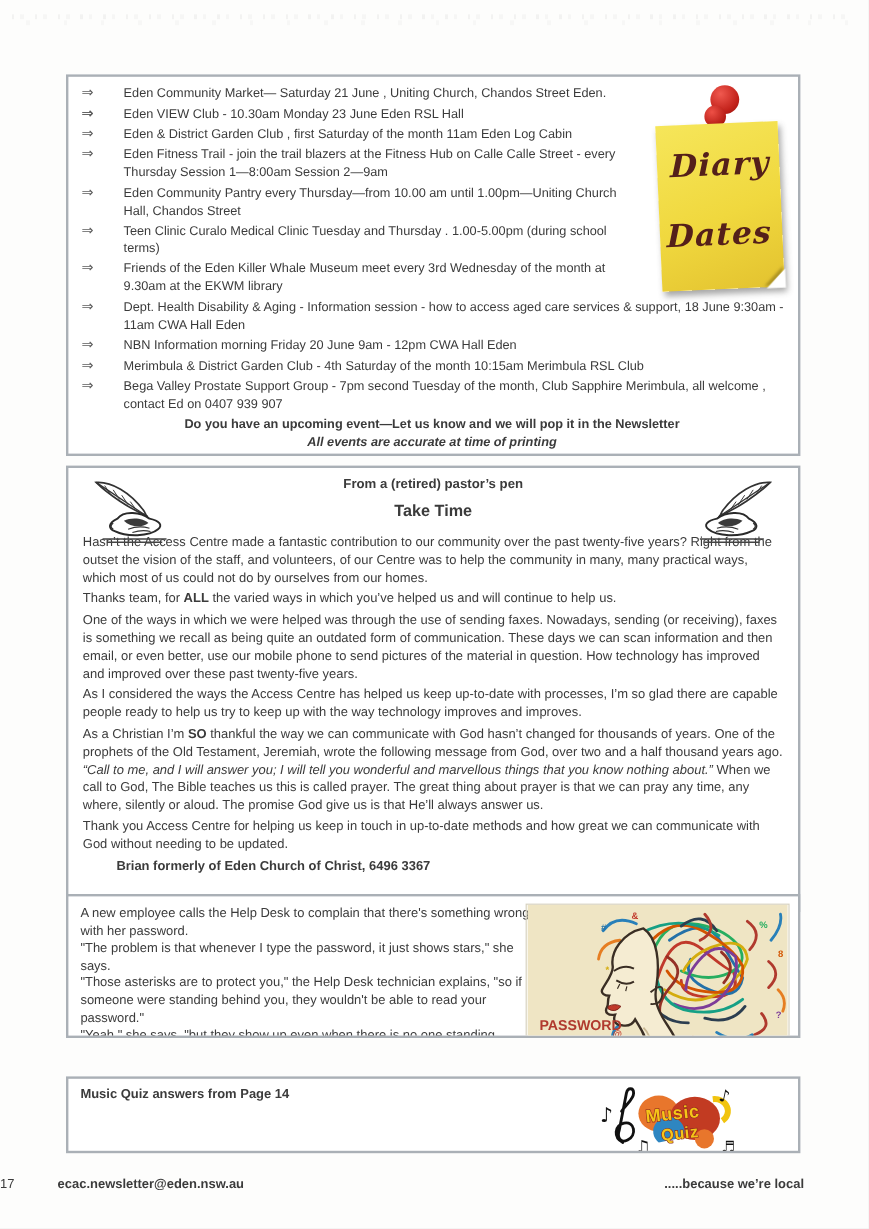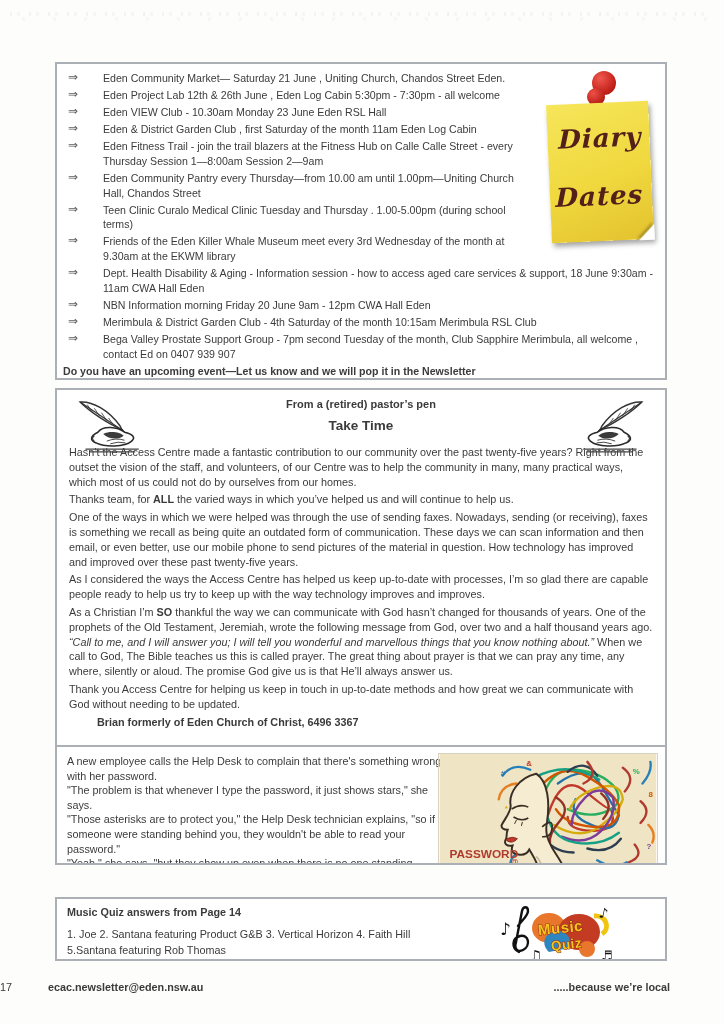--- a/index.html
+++ b/index.html
@@ -41,21 +41,21 @@
     transform: skewX(-3deg); letter-spacing: 1px;
   }
   .pin { position:absolute; left:50%; top:0; width:0; }
   .pin .ball-big { position:absolute; left:-9px; top:0; width:24px; height:24px; border-radius:50%;
     background: radial-gradient(circle at 35% 30%, #f0594f, #c2211a 65%, #8e130e); }
   .pin .ball-small { position:absolute; left:-14px; top:17px; width:18px; height:18px; border-radius:50%;
     background: radial-gradient(circle at 35% 30%, #ee5046, #b61c15 70%, #8e130e); }
   .pin .needle { position:absolute; left:-5px; top:33px; width:3px; height:16px; background:linear-gradient(#9a2b24,#777); }
   .diary-item { position: relative; padding-left: 40px; font-size: 10.6px; line-height: 14.6px; margin-bottom: 2.5px; }
   .diary-item .arrow { position:absolute; left: 5px; top:-1px; color:#5c5c5c; font-size:12px; }
-  .diary-footer { clear: none; text-align:left; font-size:10.6px; line-height:14.5px; font-weight:bold; margin-top:3px; }
+  .diary-footer { clear: none; text-align:center; font-size:10.6px; line-height:14.5px; font-weight:bold; margin-top:3px; }
   .diary-footer .italic-line { font-style: italic; }
   
   #pastor-box { top: 388px; height: 372px; padding: 8px 12px 6px; }
   .pastor-kicker { text-align:center; font-weight:bold; font-size:11px; }
   .pastor-title  { text-align:center; font-weight:bold; font-size:13.5px; margin:8px 0 12px; }
   .hand-img { position:absolute; top:8px; width:80px; height:56px; }
   .hand-img.left { left: 16px; }
   .hand-img.right { right: 16px; transform: scaleX(-1); }
   .pastor-text p { font-size:10.8px; line-height:14.8px; margin-bottom:3px; text-align:left; }
   
@@ -89,21 +89,21 @@
       </div>
       <div class="sticky-note">
         <div class="sticky-text">
           <div>Diary</div>
           <div>Dates</div>
         </div>
       </div>
     </div>
     <div id="diary-list">
         <div class="diary-item"><span class="arrow">⇒</span><span>Eden Community Market— Saturday 21 June , Uniting Church, Chandos Street Eden.</span></div>
-        <div class="diary-item"><span class="arrow">⇒</span><span>Eden Project Lab  12th &amp; 26th June , Eden Log Cabin 5:30pm - 7:30pm - all welcome</span></div>
+        <div class="diary-item"><span class="arrow">⇒</span></div>
         <div class="diary-item"><span class="arrow">⇒</span><span>Eden VIEW Club - 10.30am Monday 23 June  Eden RSL Hall</span></div>
         <div class="diary-item"><span class="arrow">⇒</span><span>Eden &amp; District Garden Club , first Saturday of the month 11am Eden Log Cabin</span></div>
         <div class="diary-item"><span class="arrow">⇒</span><span>Eden Fitness Trail - join the trail blazers at the Fitness Hub on Calle Calle Street - every  Thursday Session 1—8:00am  Session 2—9am</span></div>
         <div class="diary-item"><span class="arrow">⇒</span><span>Eden Community Pantry every Thursday—from 10.00 am until 1.00pm—Uniting Church Hall, Chandos Street</span></div>
         <div class="diary-item"><span class="arrow">⇒</span><span>Teen Clinic Curalo Medical Clinic   Tuesday and Thursday . 1.00-5.00pm (during school terms)</span></div>
         <div class="diary-item"><span class="arrow">⇒</span><span>Friends of the Eden Killer Whale Museum meet every 3rd Wednesday of the month  at 9.30am at the EKWM library</span></div>
         <div class="diary-item"><span class="arrow">⇒</span><span>Dept. Health Disability &amp; Aging - Information session - how to access aged care services &amp; support, 18 June 9:30am - 11am CWA Hall Eden</span></div>
         <div class="diary-item"><span class="arrow">⇒</span><span>NBN Information morning  Friday 20 June 9am - 12pm CWA Hall Eden</span></div>
         <div class="diary-item"><span class="arrow">⇒</span><span>Merimbula &amp; District Garden Club - 4th Saturday of the month 10:15am Merimbula RSL Club</span></div>
         <div class="diary-item"><span class="arrow">⇒</span><span>Bega Valley Prostate Support Group -  7pm second Tuesday of the month, Club Sapphire Merimbula, all welcome , contact Ed on 0407 939 907</span></div>
@@ -194,24 +194,20 @@
       <path d="M104,74 q12,-10 10,2 q-1,9 -10,8" stroke="#3a2e24" stroke-width="1.6" fill="none"></path>
       <path d="M98,104 q6,6 6,14" stroke="#c9b894" stroke-width="1.6" fill="none"></path>
 
       <text x="10" y="106" font-family="Liberation Sans, sans-serif" font-weight="bold" font-size="12" fill="#b03a2e">PASSWORD</text>
       <text x="10" y="121" font-family="Liberation Sans, sans-serif" font-weight="bold" font-size="14.5" fill="#b03a2e">HEADACHE</text>
     </svg>
   </div>
 
   <div class="box" id="quiz-box">
     <div class="quiz-title">Music Quiz answers from Page  14</div>
-    <div class="quiz-answers">
-      <div>1. Joe 2. Santana featuring Product G&amp;B 3. Vertical Horizon 4. Faith Hill</div>
-      <div>5.Santana featuring Rob Thomas</div>
-    </div>
     <svg class="quiz-logo" viewBox="0 0 120 60">
       <ellipse cx="50" cy="26" rx="17" ry="15" fill="#e8762c"></ellipse>
       <ellipse cx="80" cy="30" rx="21" ry="18" fill="#c23b22"></ellipse>
       <path d="M70,46 a13,12 0 1,0 -20,4 z" fill="#2e86c1"></path>
       <path d="M95,14 a11,10 0 0,1 8,18" fill="none" stroke="#f1c40f" stroke-width="5"></path>
       <circle cx="88" cy="47" r="8" fill="#e8762c"></circle>
       <path d="M20,50 C12,46 13,36 21,34 C30,32 32,44 24,48 C18,51 15,46 17,40 L23,9 C24,4 29,4 29,9 C29,14 23,18 19,24" fill="none" stroke="#111" stroke-width="2.4" stroke-linecap="round"></path>
       <g font-family="DejaVu Sans, sans-serif" fill="#111">
         <text x="1" y="33" font-size="17">♪</text>
         <text x="30" y="59" font-size="15">♫</text>

